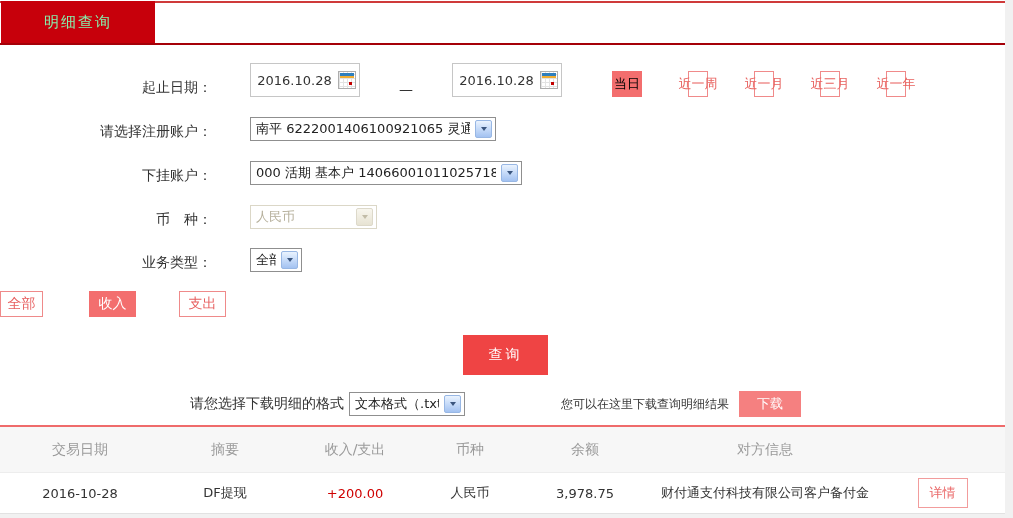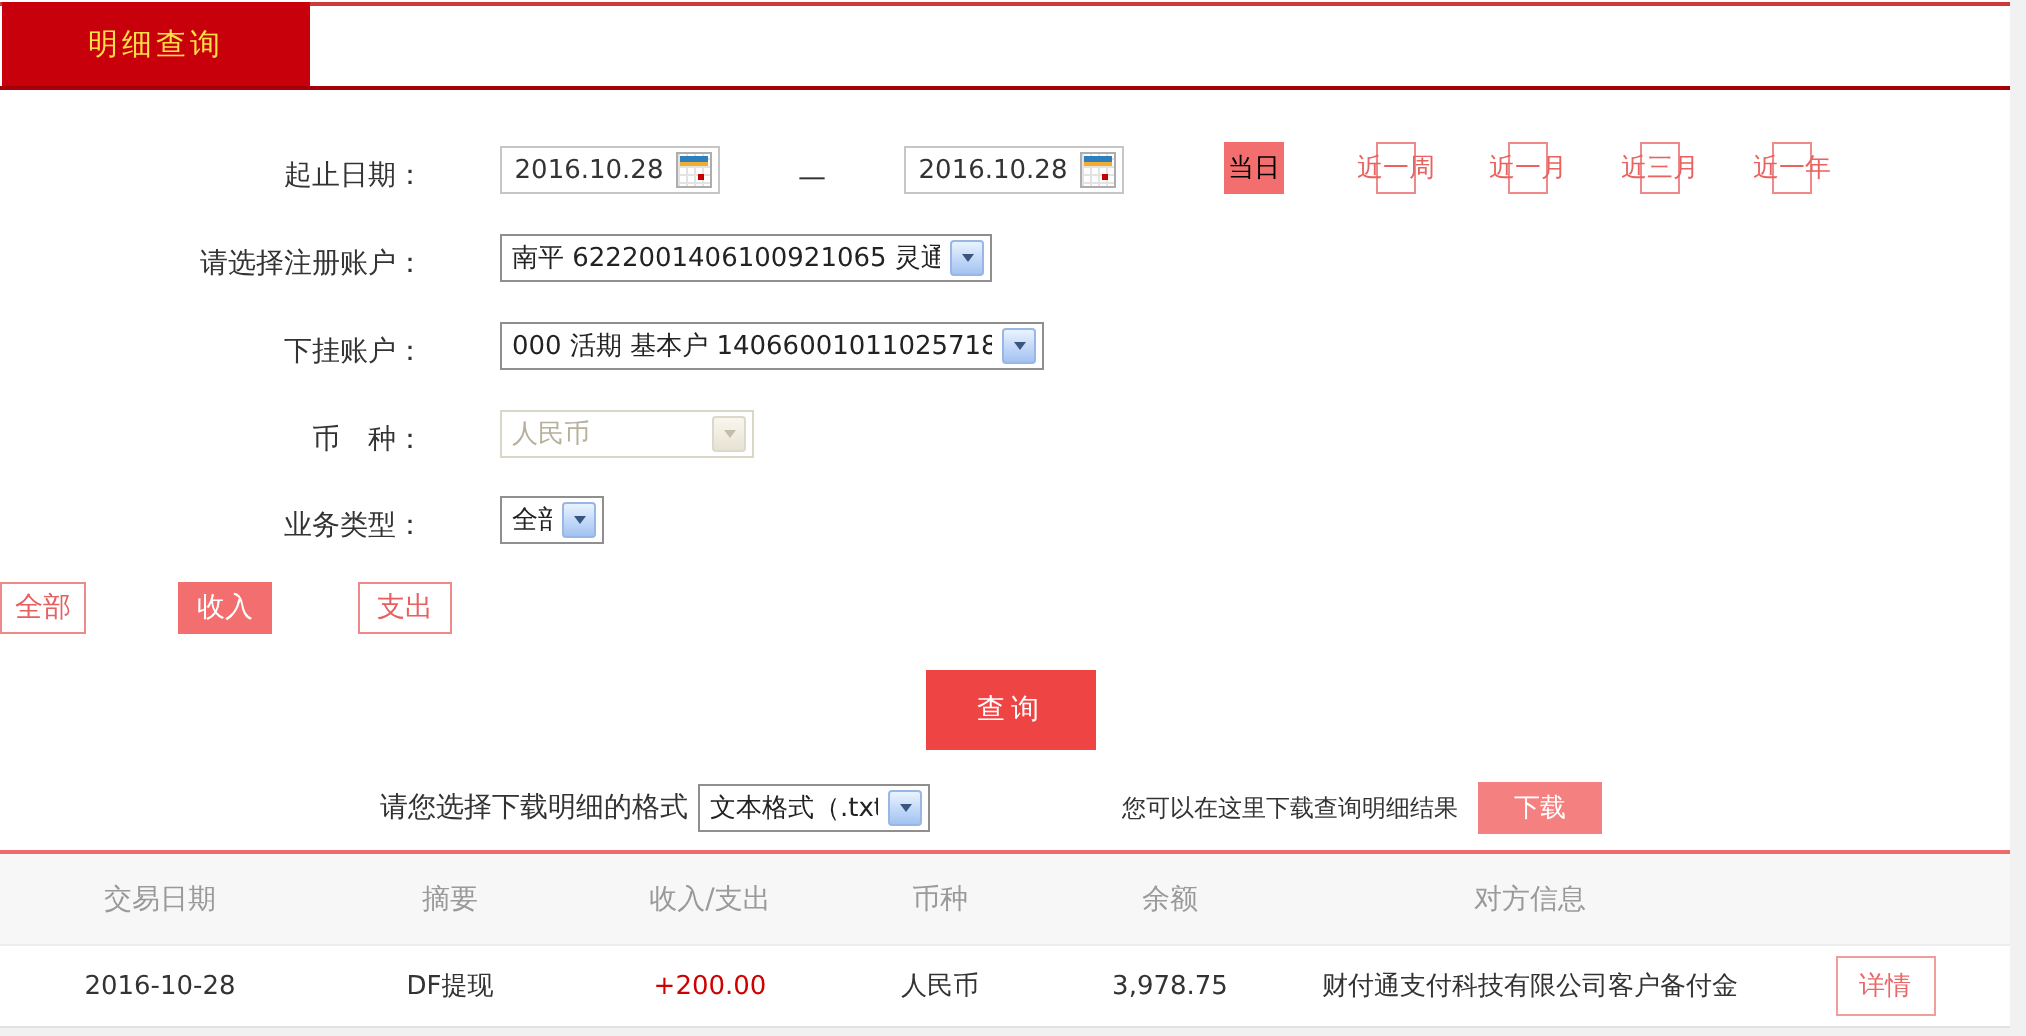--- a/index.html
+++ b/index.html
@@ -2,29 +2,29 @@
 <html><head>
 <meta charset="utf-8">
 <style>
   html,body{margin:0;padding:0;}
   body{background:#e9e9e9;font-family:"DejaVu Sans","Liberation Sans",sans-serif;}
   .screen{position:relative;width:1013px;height:518px;background:#f1f1f1;overflow:hidden;}
   .content{position:absolute;left:0;top:0;width:1005px;height:513px;background:#ffffff;border-bottom:1px solid #e2e2e2;}
 
   
   .topline{position:absolute;left:0;top:1px;width:1005px;height:2px;background:#cf3a3a;}
-  .tab{position:absolute;left:1px;top:1px;width:154px;height:42px;background:#c7000b;color:#fde047;
+  .tab{position:absolute;left:1px;top:1px;width:154px;height:42px;background:#c7000b;color:#86efac;
        font-size:15px;display:flex;align-items:center;justify-content:center;letter-spacing:2px;cursor:pointer;}
   .tab-underline{position:absolute;left:0;top:43px;width:1005px;height:2px;background:#a50008;}
 
   
   .form-row{position:absolute;left:0;display:flex;align-items:flex-end;height:26px;white-space:nowrap;gap:32px;}
   .flabel{width:212px;padding-right:6px;text-align:right;font-size:14px;color:#333;}
 
-  .date-box{width:110px;height:24px;box-sizing:border-box;border:1px solid #c6c6c6;display:flex;align-items:center;background:#fff;}
+  .date-box{width:110px;height:34px;box-sizing:border-box;border:1px solid #c6c6c6;display:flex;align-items:center;background:#fff;}
   .date-text{flex:1;text-align:center;font-size:13px;color:#333;}
   .cal{width:18px;height:18px;box-sizing:border-box;border:1px solid #adadad;background:
         linear-gradient(#e3e3e3 1px, transparent 1px),
         linear-gradient(90deg,#e3e3e3 1px, transparent 1px);
       background-size:4px 4px;background-position:0 6px;position:relative;margin-right:3px;cursor:pointer;flex:0 0 auto;}
   .cal::before{content:"";position:absolute;left:1px;right:1px;top:1px;height:3px;background:#2e7fbe;}
   .cal::after{content:"";position:absolute;left:1px;right:1px;top:4px;height:2px;background:#f0ad32;}
   .cal .dot{position:absolute;right:3px;bottom:3px;width:3px;height:3px;background:#c40000;}
   .dash{margin:0 7px;font-size:14px;color:#333;}
 

